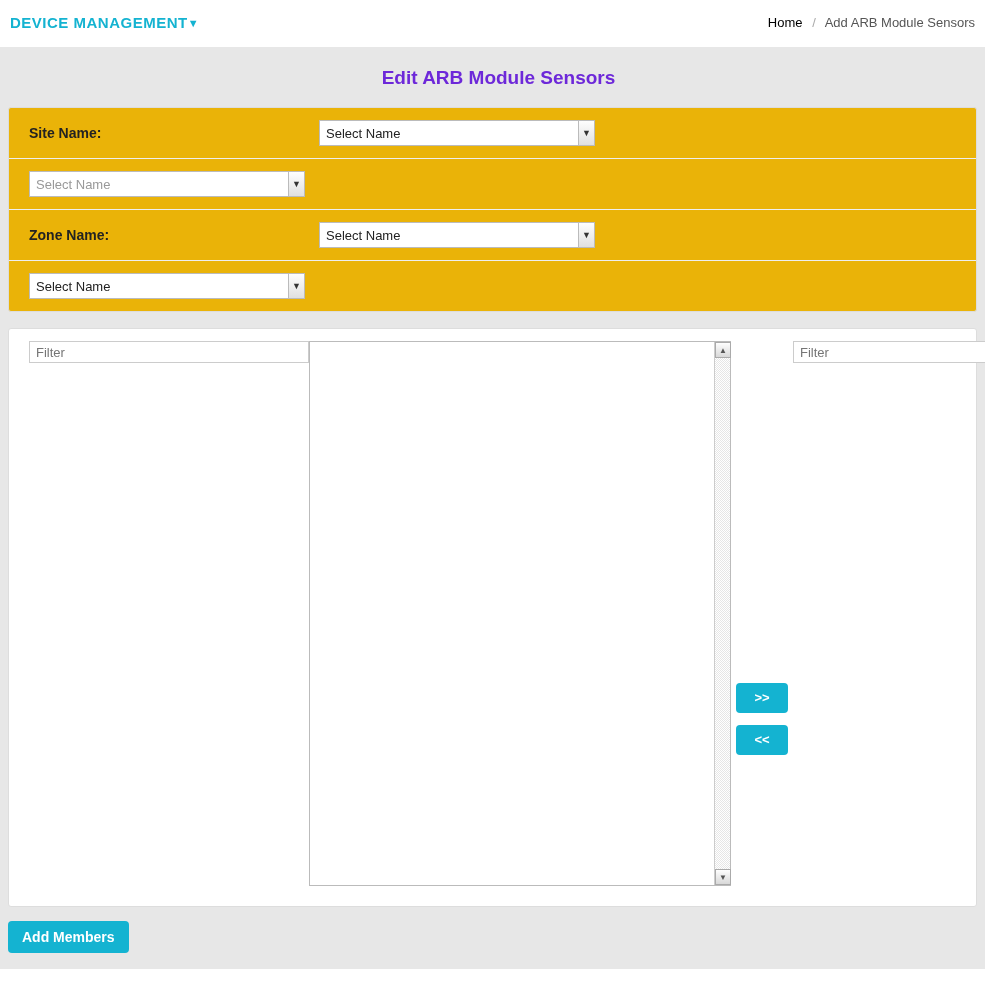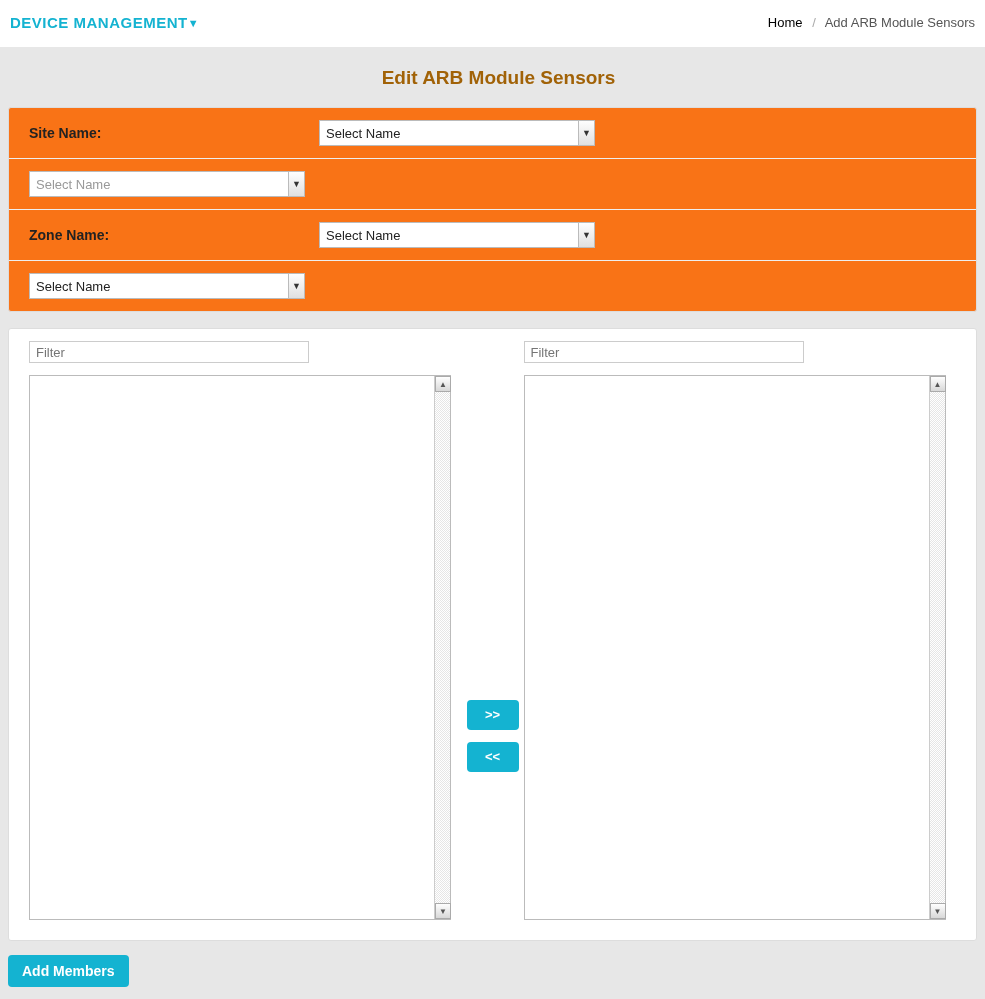--- a/index.html
+++ b/index.html
@@ -37,27 +37,27 @@
     color: #000000;
     text-decoration: none;
   }
   .breadcrumb .sep { color: #aaa; margin: 0 6px; }
   .content-area {
     background: #e7e7e7;
     padding: 0 0 16px 0;
   }
   .page-title {
     text-align: center;
-    color: #a16207;
+    color: #6d28d9;
     font-weight: 700;
     font-size: 19px;
     padding: 20px 0 18px 12px;
   }
   .card {
-    background: #f97316;
+    background: #eab308;
     margin: 0 8px 16px 8px;
     border: 1px solid #ddd;
     border-radius: 3px;
   }
   .form-row {
     display: flex;
     align-items: center;
     padding: 12px 20px;
     border-bottom: 1px solid #eee;
   }
@@ -104,21 +104,21 @@
     display: flex;
     border-bottom: 1px solid #eee;
   }
   .col { flex: 1; padding: 12px 20px; }
   .col-mid { width: 62px; flex: 0 0 62px; }
   .col-title { font-weight: 700; font-size: 14px; color: #222; }
   .transfer-body {
     display: flex;
     padding: 12px 20px 0 20px;
   }
-  .listcol { flex: 1; display: flex; flex-direction: column; }
+  .listcol { flex: 1; display: flex; flex-direction: row; }
   .filter-input {
     width: 280px;
     height: 22px;
     border: 1px solid #ccc;
     padding: 1px 6px;
     font-size: 13px;
     color: #777;
     margin-bottom: 12px;
     font-family: inherit;
   }

